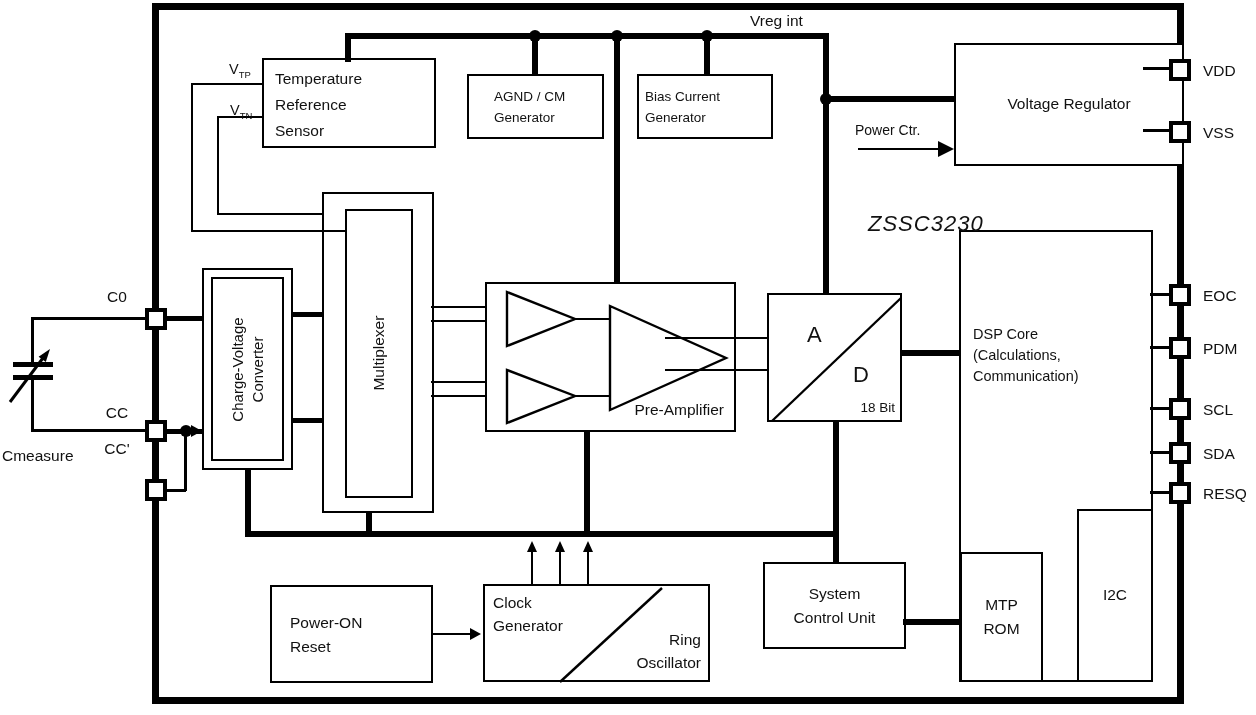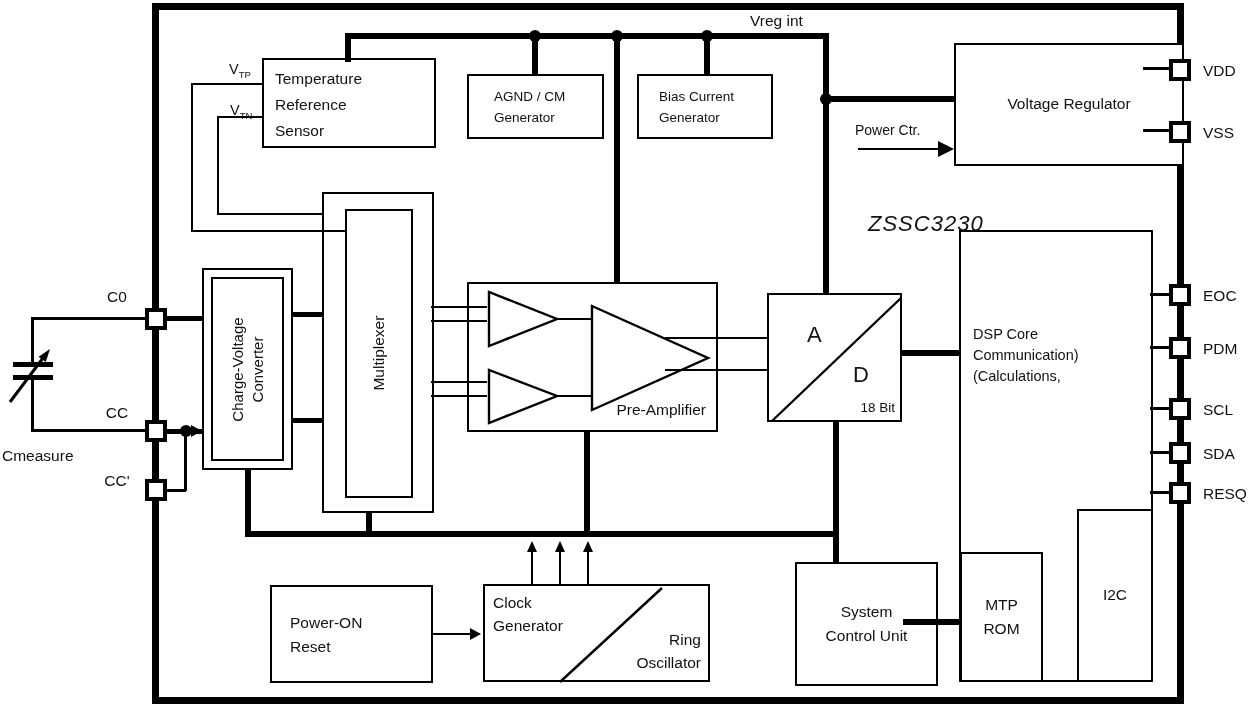--- a/index.html
+++ b/index.html
@@ -113,21 +113,21 @@
     <div style="line-height:26px;">Temperature</div>
     <div style="line-height:26px;">Reference</div>
     <div style="line-height:26px;">Sensor</div>
   </div>
 
   <div class="box" style="left:467px;top:74px;width:137px;height:65px;padding:10px 0 0 25px;font-size:13.5px;">
     <div style="line-height:21px;">AGND / CM</div>
     <div style="line-height:21px;">Generator</div>
   </div>
 
-  <div class="box" style="left:637px;top:74px;width:136px;height:65px;padding:10px 0 0 20px;font-size:13.5px;">
+  <div class="box" style="left:637px;top:74px;width:136px;height:65px;padding:10px 0 0 6px;font-size:13.5px;">
     <div style="line-height:21px;">Bias Current</div>
     <div style="line-height:21px;">Generator</div>
   </div>
 
   <div class="box ctr" style="left:954px;top:43px;width:230px;height:123px;">
     <div>Voltage Regulator</div>
   </div>
 
   <div class="box" style="left:202px;top:268px;width:91px;height:202px;">
     <div class="box inbox" style="left:7px;top:7px;width:73px;height:184px;">
@@ -141,21 +141,21 @@
   </div>
 
   <div class="box" style="left:322px;top:192px;width:112px;height:321px;">
     <div class="box inbox" style="left:21px;top:15px;width:68px;height:289px;">
       <div class="vtext">
           <div>Multiplexer</div>
         </div>
     </div>
   </div>
 
-  <div class="box" style="left:467px;top:282px;width:251px;height:150px;">
+  <div class="box" style="left:485px;top:282px;width:251px;height:150px;">
     <svg style="left:0;top:0;" width="251" height="150" viewBox="0 0 251 150">
       <polygon points="20,8 20,62 88,35" fill="#fff" stroke="#000" stroke-width="2.4"></polygon>
       <polygon points="20,86 20,139 88,112" fill="#fff" stroke="#000" stroke-width="2.4"></polygon>
       <polygon points="123,22 123,126 239,74" fill="#fff" stroke="#000" stroke-width="2.4"></polygon>
       <line x1="88" y1="35" x2="123" y2="35" stroke="#000" stroke-width="2"></line>
       <line x1="88" y1="112" x2="123" y2="112" stroke="#000" stroke-width="2"></line>
     </svg>
     <div style="position:absolute;right:10px;bottom:10px;">Pre-Amplifier</div>
   </div>
 
@@ -163,34 +163,34 @@
     <svg style="left:0;top:0;" width="135" height="129" viewBox="0 0 135 129">
       <line x1="3" y1="126" x2="132" y2="3" stroke="#000" stroke-width="2.4"></line>
     </svg>
     <div style="position:absolute;left:38px;top:26px;font-size:22px;">A</div>
     <div style="position:absolute;left:84px;top:66px;font-size:22px;">D</div>
     <div style="position:absolute;right:5px;bottom:3px;font-size:13.5px;">18 Bit</div>
   </div>
 
   <div class="box" style="left:959px;top:230px;width:194px;height:452px;padding:92px 0 0 12px;font-size:14.5px;">
     <div style="line-height:21px;">DSP Core</div>
+    <div style="line-height:21px;">(Calculations,</div>
     <div style="line-height:21px;">Communication)</div>
-    <div style="line-height:21px;">(Calculations,</div>
   </div>
 
   <div class="box ctr" style="left:960px;top:552px;width:83px;height:130px;">
     <div style="line-height:24px;">MTP</div>
     <div style="line-height:24px;">ROM</div>
   </div>
 
   <div class="box ctr" style="left:1077px;top:509px;width:76px;height:173px;">
     <div>I2C</div>
   </div>
 
-  <div class="box ctr" style="left:763px;top:562px;width:143px;height:124px;margin-left:32px;">
+  <div class="box ctr" style="left:763px;top:562px;width:143px;height:87px;">
     <div style="line-height:24px;">System</div>
     <div style="line-height:24px;">Control Unit</div>
   </div>
 
   <div class="box" style="left:270px;top:585px;width:163px;height:98px;padding:24px 0 0 18px;">
     <div style="line-height:24px;">Power-ON</div>
     <div style="line-height:24px;">Reset</div>
   </div>
 
   <div class="box" style="left:483px;top:584px;width:227px;height:98px;">
@@ -225,21 +225,21 @@
 
   <div class="lbl" style="left:229px;top:61px;font-size:14.5px;">
     <span>V</span><sub>TP</sub>
   </div>
   <div class="lbl" style="left:230px;top:102px;font-size:14.5px;text-align:center;">
     <span>V</span><sub>TN</sub>
   </div>
 
   <div class="pinlbl-l" style="left:96px;top:288px;">C0</div>
   <div class="pinlbl-l" style="left:96px;top:404px;">CC</div>
-  <div class="pinlbl-l" style="left:96px;top:472px;">CC'</div>
+  <div class="pinlbl-l" style="left:96px;top:440px;">CC'</div>
 
   <div class="lbl" style="left:1203px;top:62px;">VDD</div>
   <div class="lbl" style="left:1203px;top:124px;">VSS</div>
   <div class="lbl" style="left:1203px;top:287px;">EOC</div>
   <div class="lbl" style="left:1203px;top:340px;">PDM</div>
   <div class="lbl" style="left:1203px;top:401px;">SCL</div>
   <div class="lbl" style="left:1203px;top:445px;">SDA</div>
   <div class="lbl" style="left:1203px;top:485px;">RESQ</div>
 
 </div>

